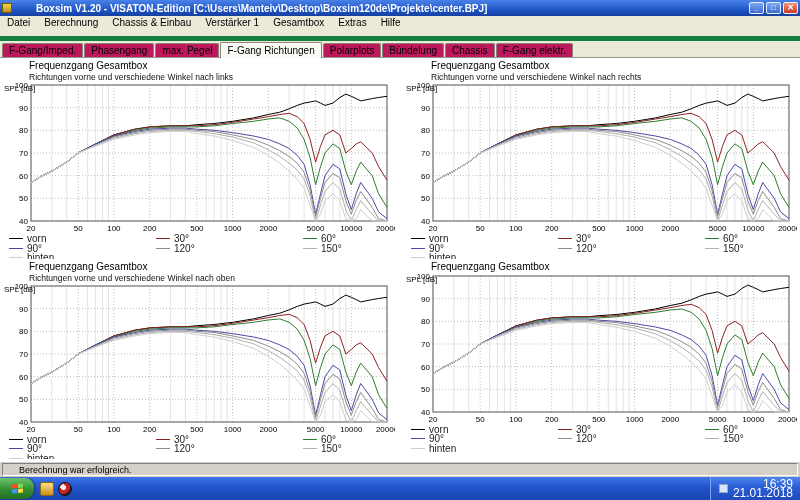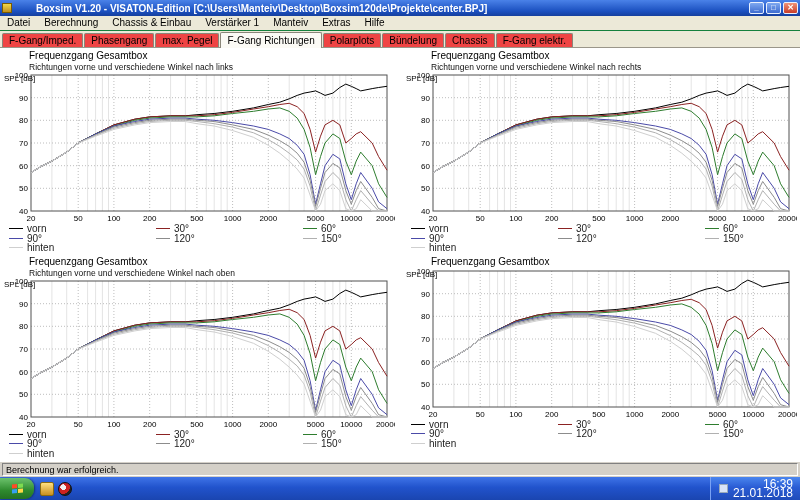--- a/index.html
+++ b/index.html
@@ -11,44 +11,44 @@
   .titlebar { height:16px; background:linear-gradient(180deg,#4a82e8,#1b50c0 70%,#153f9e);
     display:flex; align-items:center; padding:0 2px; color:#fff; font-size:10px; font-weight:bold; }
   .app-icon { width:10px; height:10px; background:linear-gradient(#f0d848,#c09020); border:1px solid #7a5c00; margin-right:3px; flex:none; }
   .title-text { flex:1; white-space:nowrap; overflow:hidden;padding-left:21px; }
   .win-buttons { display:flex; gap:2px; flex:none; }
   .wbtn { width:15px; height:12px; font-size:8px; line-height:10px; text-align:center; color:#fff;
     background:linear-gradient(#7ea8f0,#3e6cd0); border:1px solid #e8f0ff; border-radius:2px; cursor:default; }
   .wbtn.close { background:linear-gradient(#f09478,#c83c28); }
 
   
-  .menubar { height:15px; background:#ece9d8; border-bottom:1px solid #15803d; display:flex; align-items:center; font-size:10px; color:#000; }
+  .menubar { height:25px; background:#ece9d8; border-bottom:5px solid #15803d; display:flex; align-items:center; font-size:10px; color:#000; }
   .menu-item { padding:0 7px; height:100%; line-height:14px; }
 
   
   .tabbar { height:17px; background:#ece9d8; display:flex; align-items:flex-end; padding-left:2px; font-size:10px; border-bottom:1px solid #9a968a; }
-  .tab { padding:0 6px; height:14px; line-height:14px; background:#ef4444; border:1px solid #8a867a; border-bottom:none;
+  .tab { padding:0 6px; height:14px; line-height:14px; background:#be185d; border:1px solid #8a867a; border-bottom:none;
     border-radius:2px 2px 0 0; margin-right:1px; white-space:nowrap; }
   .tab.active { background:#fbfaf5; height:16px; line-height:16px; position:relative; top:1px; }
 
   
   .content { flex:1; background:#ffffff; padding:2px 3px; overflow:hidden; }
   .chart-grid { display:grid; grid-template-columns:1fr 1fr; grid-template-rows:1fr 1fr; column-gap:10px; row-gap:2px; width:100%; height:100%; }
   .panel { overflow:hidden; }
   .chart-title { font-size:10px; color:#000; margin-left:26px; line-height:12px; }
   .chart-subtitle { font-size:8.5px; color:#111; margin-left:26px; line-height:10px; }
   svg.plot { display:block; }
   .legend { display:flex; margin-left:6px; font-size:10px; color:#222; line-height:9.5px;justify-content:space-between; }
   .legend-col { width:92px; display:flex; flex-direction:column; }
   .legend-item { display:flex; align-items:center; height:9.5px; }
   .swatch { display:inline-block; width:14px; height:0; border-top:1px solid #000; margin-right:4px; flex:none; }
 
   
   .statusbar { height:16px; background:#d4d0c8; border-top:1px solid #fff; display:flex; align-items:center; padding:1px 2px; }
-  .status-field { flex:1; height:13px; line-height:12px; font-size:9px; padding-left:3px; color:#000;
+  .status-field { flex:1; height:13px; line-height:12px; font-size:9px; padding-left:16px; color:#000;
     border:1px solid; border-color:#808080 #ffffff #ffffff #808080; }
 
   
   .taskbar { height:23px; background:linear-gradient(180deg,#3f74e8,#2153cc 45%,#1a45b0); display:flex; align-items:center; }
   .start-button { height:21px; width:34px; background:linear-gradient(180deg,#6cc26c,#2e8a2e 60%,#237023);
     border-radius:0 9px 9px 0; display:flex; align-items:center; justify-content:center; margin-right:6px; box-shadow:1px 0 2px rgba(0,0,0,.4); }
   .winflag { display:grid; grid-template-columns:5px 5px; grid-template-rows:4px 4px; gap:1px; transform:skewY(-4deg); }
   .winflag i { display:block; }
   .winflag i:nth-child(1){ background:#ff4a26; } .winflag i:nth-child(2){ background:#7ddc50; }
   .winflag i:nth-child(3){ background:#36a0f0; } .winflag i:nth-child(4){ background:#ffd846; }
@@ -74,21 +74,21 @@
       <span class="wbtn">□</span>
       <span class="wbtn close">✕</span>
     </span>
   </div>
 
   <div class="menubar">
       <span class="menu-item">Datei</span>
       <span class="menu-item">Berechnung</span>
       <span class="menu-item">Chassis &amp; Einbau</span>
       <span class="menu-item">Verstärker 1</span>
-      <span class="menu-item">Manteiv</span>
+      <span class="menu-item">Gesamtbox</span>
       <span class="menu-item">Extras</span>
       <span class="menu-item">Hilfe</span>
     </div>
 
   <div class="tabbar">
       <span class="tab">F-Gang/Imped.</span>
       <span class="tab">Phasengang</span>
       <span class="tab">max. Pegel</span>
       <span class="tab active">F-Gang Richtungen</span>
       <span class="tab">Polarplots</span>

